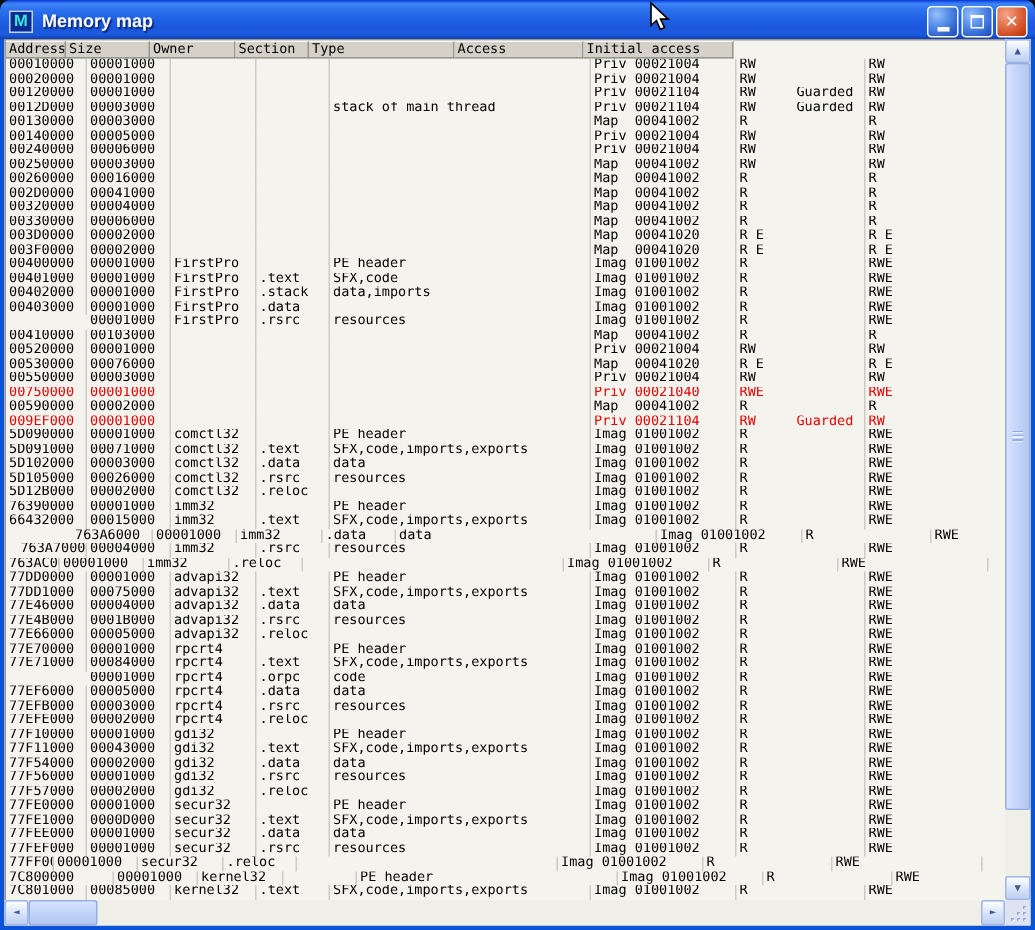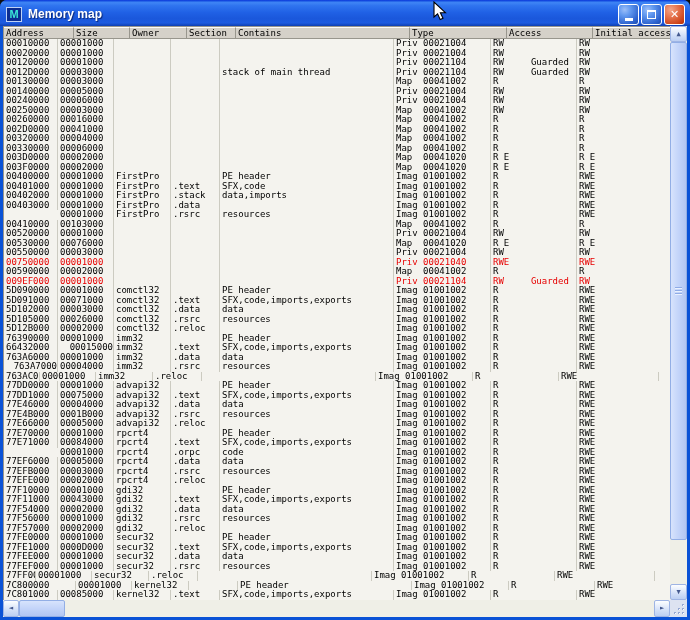--- a/index.html
+++ b/index.html
@@ -82,25 +82,24 @@
       <div class="btn close">
         <span class="g-close">✕</span>
       </div>
     </div>
   </div>
 
   <div class="client">
 
     <div class="tablearea">
       <div class="theader">
-          <div class="hcell" style="width: 70px;">Address</div>
+          <div class="hcell" style="width: 40px;">Address</div>
           <div class="hcell" style="width: 56px;">Size</div>
           <div class="hcell" style="width: 57px;">Owner</div>
           <div class="hcell" style="width: 49px;">Section</div>
-          <div class="hcell" style="width: 174px;">Contains</div>
           <div class="hcell" style="width: 97px;">Type</div>
           <div class="hcell" style="width: 86px;">Access</div>
           <div class="hcell" style="width: 100px;">Initial access</div>
         </div>
       <div class="tbody">
           <div class="row">
             <div class="cell" style="width: 54px;">00010000</div>
             <div class="cell" style="width: 56px;">00001000</div>
             <div class="cell" style="width: 57px;"></div>
             <div class="cell" style="width: 49px;"></div>
@@ -414,30 +413,30 @@
             <div class="cell" style="width: 56px;">00001000</div>
             <div class="cell" style="width: 57px;">imm32</div>
             <div class="cell" style="width: 49px;"></div>
             <div class="cell" style="width: 174px;">PE header</div>
             <div class="cell" style="width: 97px;">Imag 01001002</div>
             <div class="cell" style="width: 86px;">R</div>
             <div class="cell" style="width: 100px;">RWE</div>
           </div>
           <div class="row">
             <div class="cell" style="width: 54px;">66432000</div>
-            <div class="cell" style="width: 56px; text-align: right;">00015000</div>
+            <div class="cell" style="width: 56px;">00015000</div>
             <div class="cell" style="width: 57px;">imm32</div>
             <div class="cell" style="width: 49px;">.text</div>
             <div class="cell" style="width: 174px;">SFX,code,imports,exports</div>
             <div class="cell" style="width: 97px;">Imag 01001002</div>
             <div class="cell" style="width: 86px;">R</div>
             <div class="cell" style="width: 100px;">RWE</div>
           </div>
           <div class="row">
-            <div class="cell" style="width: 54px;">763A6000</div>
+            <div class="cell" style="width: 54px; margin-left: 44px;">763A6000</div>
             <div class="cell" style="width: 56px;">00001000</div>
             <div class="cell" style="width: 57px;">imm32</div>
             <div class="cell" style="width: 49px;">.data</div>
             <div class="cell" style="width: 174px;">data</div>
             <div class="cell" style="width: 97px;">Imag 01001002</div>
             <div class="cell" style="width: 86px;">R</div>
             <div class="cell" style="width: 100px;">RWE</div>
           </div>
           <div class="row">
             <div class="cell" style="width: 54px; text-align: right;">763A7000</div>

